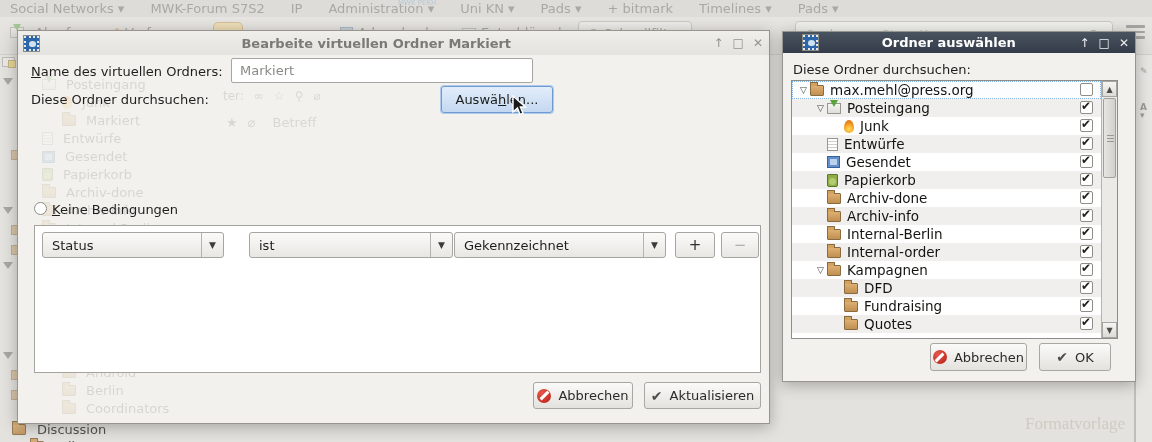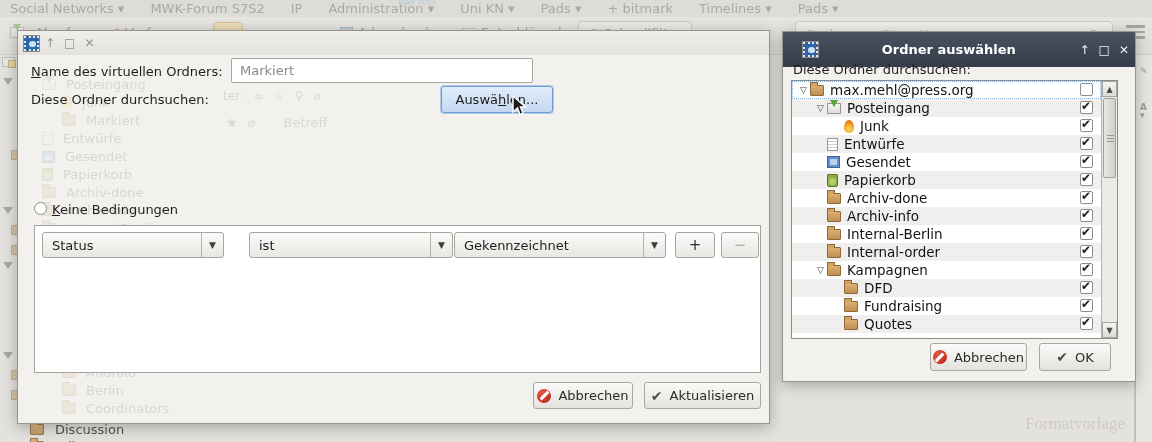--- a/index.html
+++ b/index.html
@@ -39,21 +39,21 @@
   .bgfolder { position:absolute; display:flex; align-items:center; gap:5px; color:#3b3935; font-size:13px; opacity:.85; }
 
   
   .dlg { position:absolute; background:#f2f1ed; border:1px solid #98958e; box-shadow:0 3px 14px rgba(0,0,0,.28); }
   .titlebar { display:flex; align-items:center; height:24px; padding:0 6px; gap:6px; }
   .titlebar .t { flex:1; text-align:center; font-weight:bold; font-size:13px; }
   .winctl { display:flex; gap:9px; font-size:12px; }
   .winctl span { cursor:default; }
   .tb-inactive { background:linear-gradient(#efeeeb,#e3e2de); color:#7b7a76; }
   .tb-inactive .winctl { color:#94938e; }
-  .tb-active { background:linear-gradient(#49525f,#333c48); color:#fff; height:35px;padding-left:20px; }
+  .tb-active { background:linear-gradient(#49525f,#333c48); color:#fff; height:21px;padding-left:20px; }
   .tb-active .winctl { color:#f0f0f0; }
   .stamp { width:15px; height:15px; background:#2d66a8; border:2px dotted #e8e8e8; outline:1px solid #8a8a85; position:relative; }
   .stamp::after { content:""; position:absolute; left:3px; top:3px; width:7px; height:6px; background:#cfe0ef; border-radius:50% 50% 40% 40%; }
 
   
   .btn { background:linear-gradient(#fafaf8,#e4e2de); border:1px solid #a9a7a1; border-radius:3px; display:flex; align-items:center; justify-content:center; gap:7px; font-size:13px; color:#2c2b29; }
   .btn .chk { color:#4d4c49; font-weight:bold; font-size:14px; }
   .noentry { width:14px; height:14px; border-radius:50%; background:radial-gradient(circle at 35% 30%,#e8564a,#b51f14); position:relative; flex:0 0 auto; }
   .noentry::after { content:""; position:absolute; left:1.5px; top:5.5px; width:11px; height:3px; background:#fff; transform:rotate(-45deg); }
   .combo { position:absolute; height:26px; background:linear-gradient(#fbfaf9,#e9e7e3); border:1px solid #a7a5a0; border-radius:3px; display:flex; align-items:center; font-size:13px; color:#1f1e1c; padding-left:9px; }
@@ -171,33 +171,34 @@
   <div class="abs fsliver" style="left:11px;top:370px"></div>
   <div class="abs fsliver" style="left:11px;top:390px"></div>
 
   <div id="rightsliver">
     <div class="sortglyph" style="top:12px">✎</div>
     <div class="sortglyph" style="top:48px">A<br>▾</div>
   </div>
 </div>
 
 <div id="bgfolders">
-    <div class="bgfolder" style="left: 30px; top: 422px;">
+    <div class="bgfolder" style="left: 12px; top: 422px;">
       <div class="icon icon-folder"></div>
       <div>Discussion</div>
     </div>
     <div class="bgfolder" style="left: 30px; top: 439px;">
       <div class="icon icon-folder"></div>
       <div>Editors</div>
     </div>
   </div>
 
 <div id="mainDlg" class="dlg">
   <div class="titlebar tb-inactive">
     <span class="stamp"></span>
+    <span class="t">Bearbeite virtuellen Ordner Markiert</span>
     <span class="winctl" id="mainCtl">
         <span>↑</span>
         <span>□</span>
         <span>✕</span>
       </span>
   </div>
 
   <div id="ghosts">
       <div class="ghostrow" style="left: 24px; top: 46px;">
         <div class="icon icon-inbox"></div>
@@ -279,21 +280,21 @@
   <div class="ghosticons" style="left:205px;top:58px">
       <span>ter:</span>
       <span>∞</span>
       <span>☆</span>
       <span>⚲</span>
       <span>⌀</span>
     </div>
   <div class="ghosticons" style="left:208px;top:84px;font-size:13px">
       <span>★</span>
       <span>⌀</span>
-      <span style="margin-left:18px">Betreff</span>
+      <span style="margin-left:7px">Betreff</span>
     </div>
 
   <div class="formlabel" style="left:13px;top:33px"><u>N</u>ame des virtuellen Ordners:</div>
   <div class="textinput abs" style="left:213px;top:27px;width:302px;height:25px">
       <span>Markiert</span>
     </div>
 
   <div class="formlabel" style="left:13px;top:61px">Diese Ordner durchsuchen:</div>
   <div id="chooseBtn">Auswä<u>h</u>len...</div>
 

